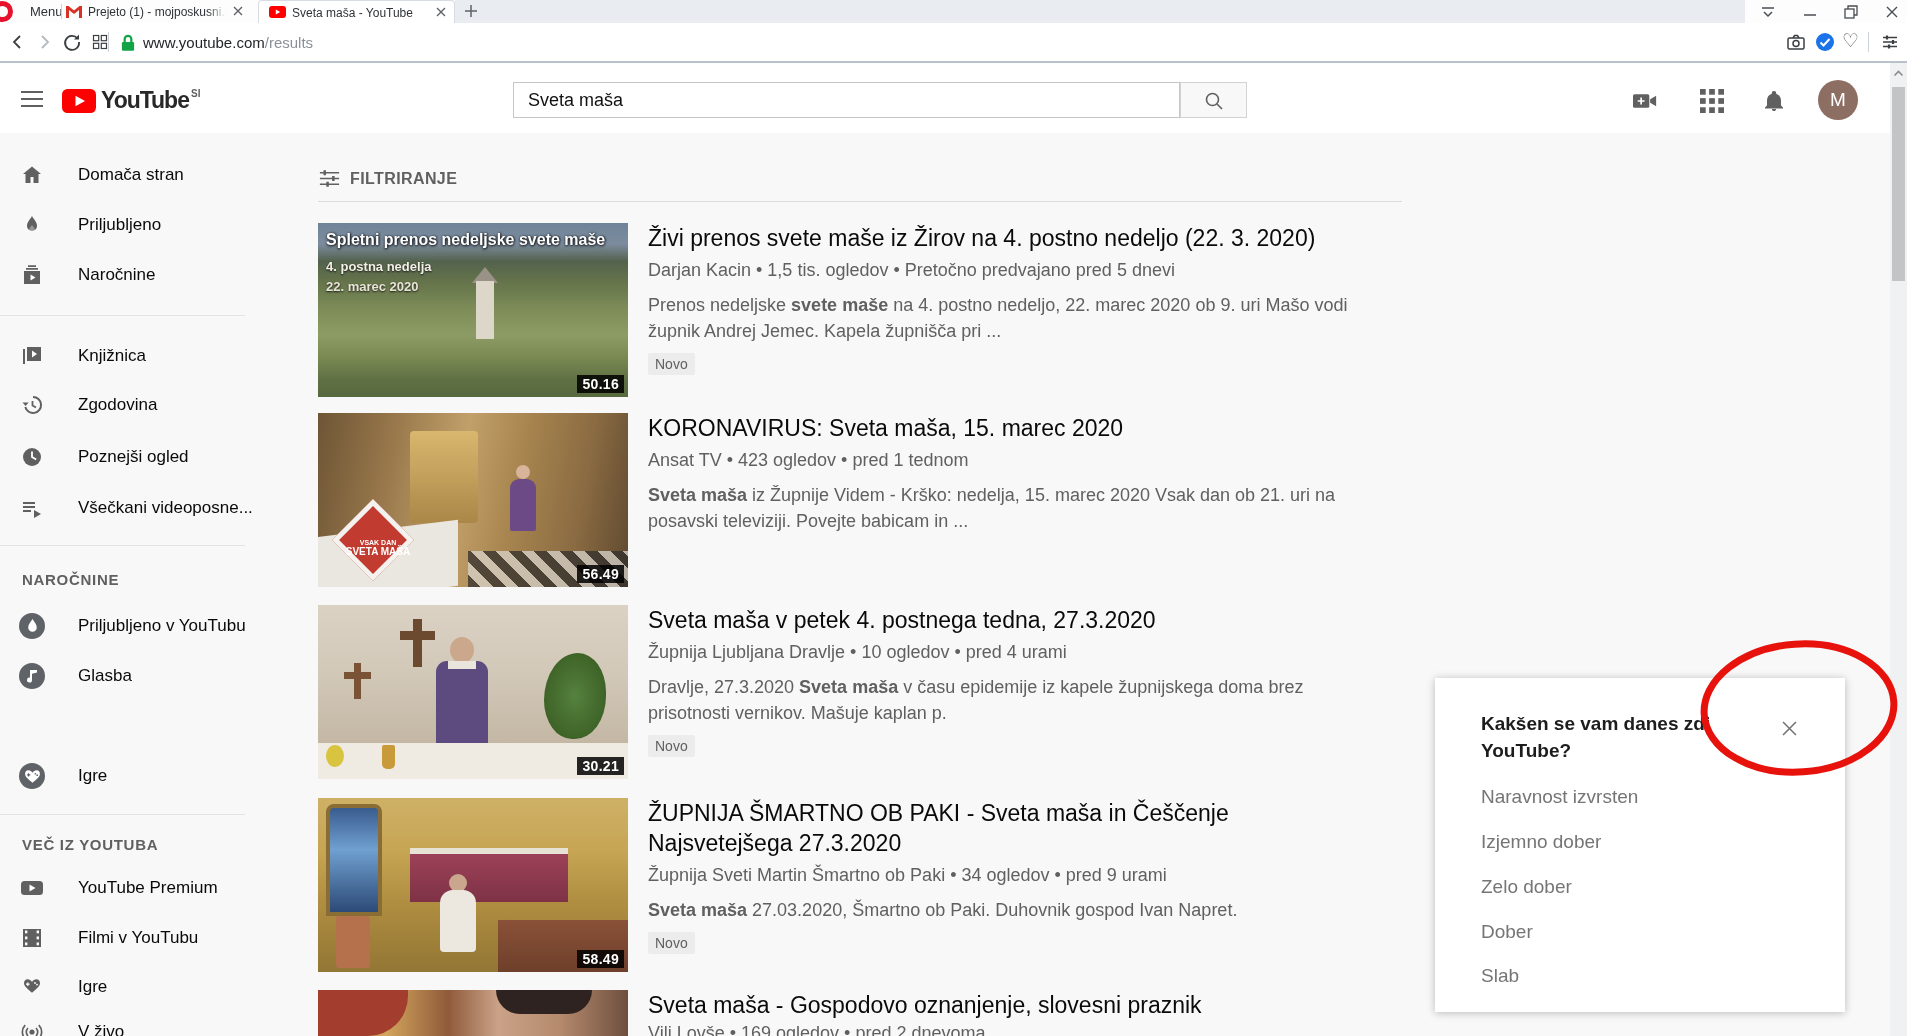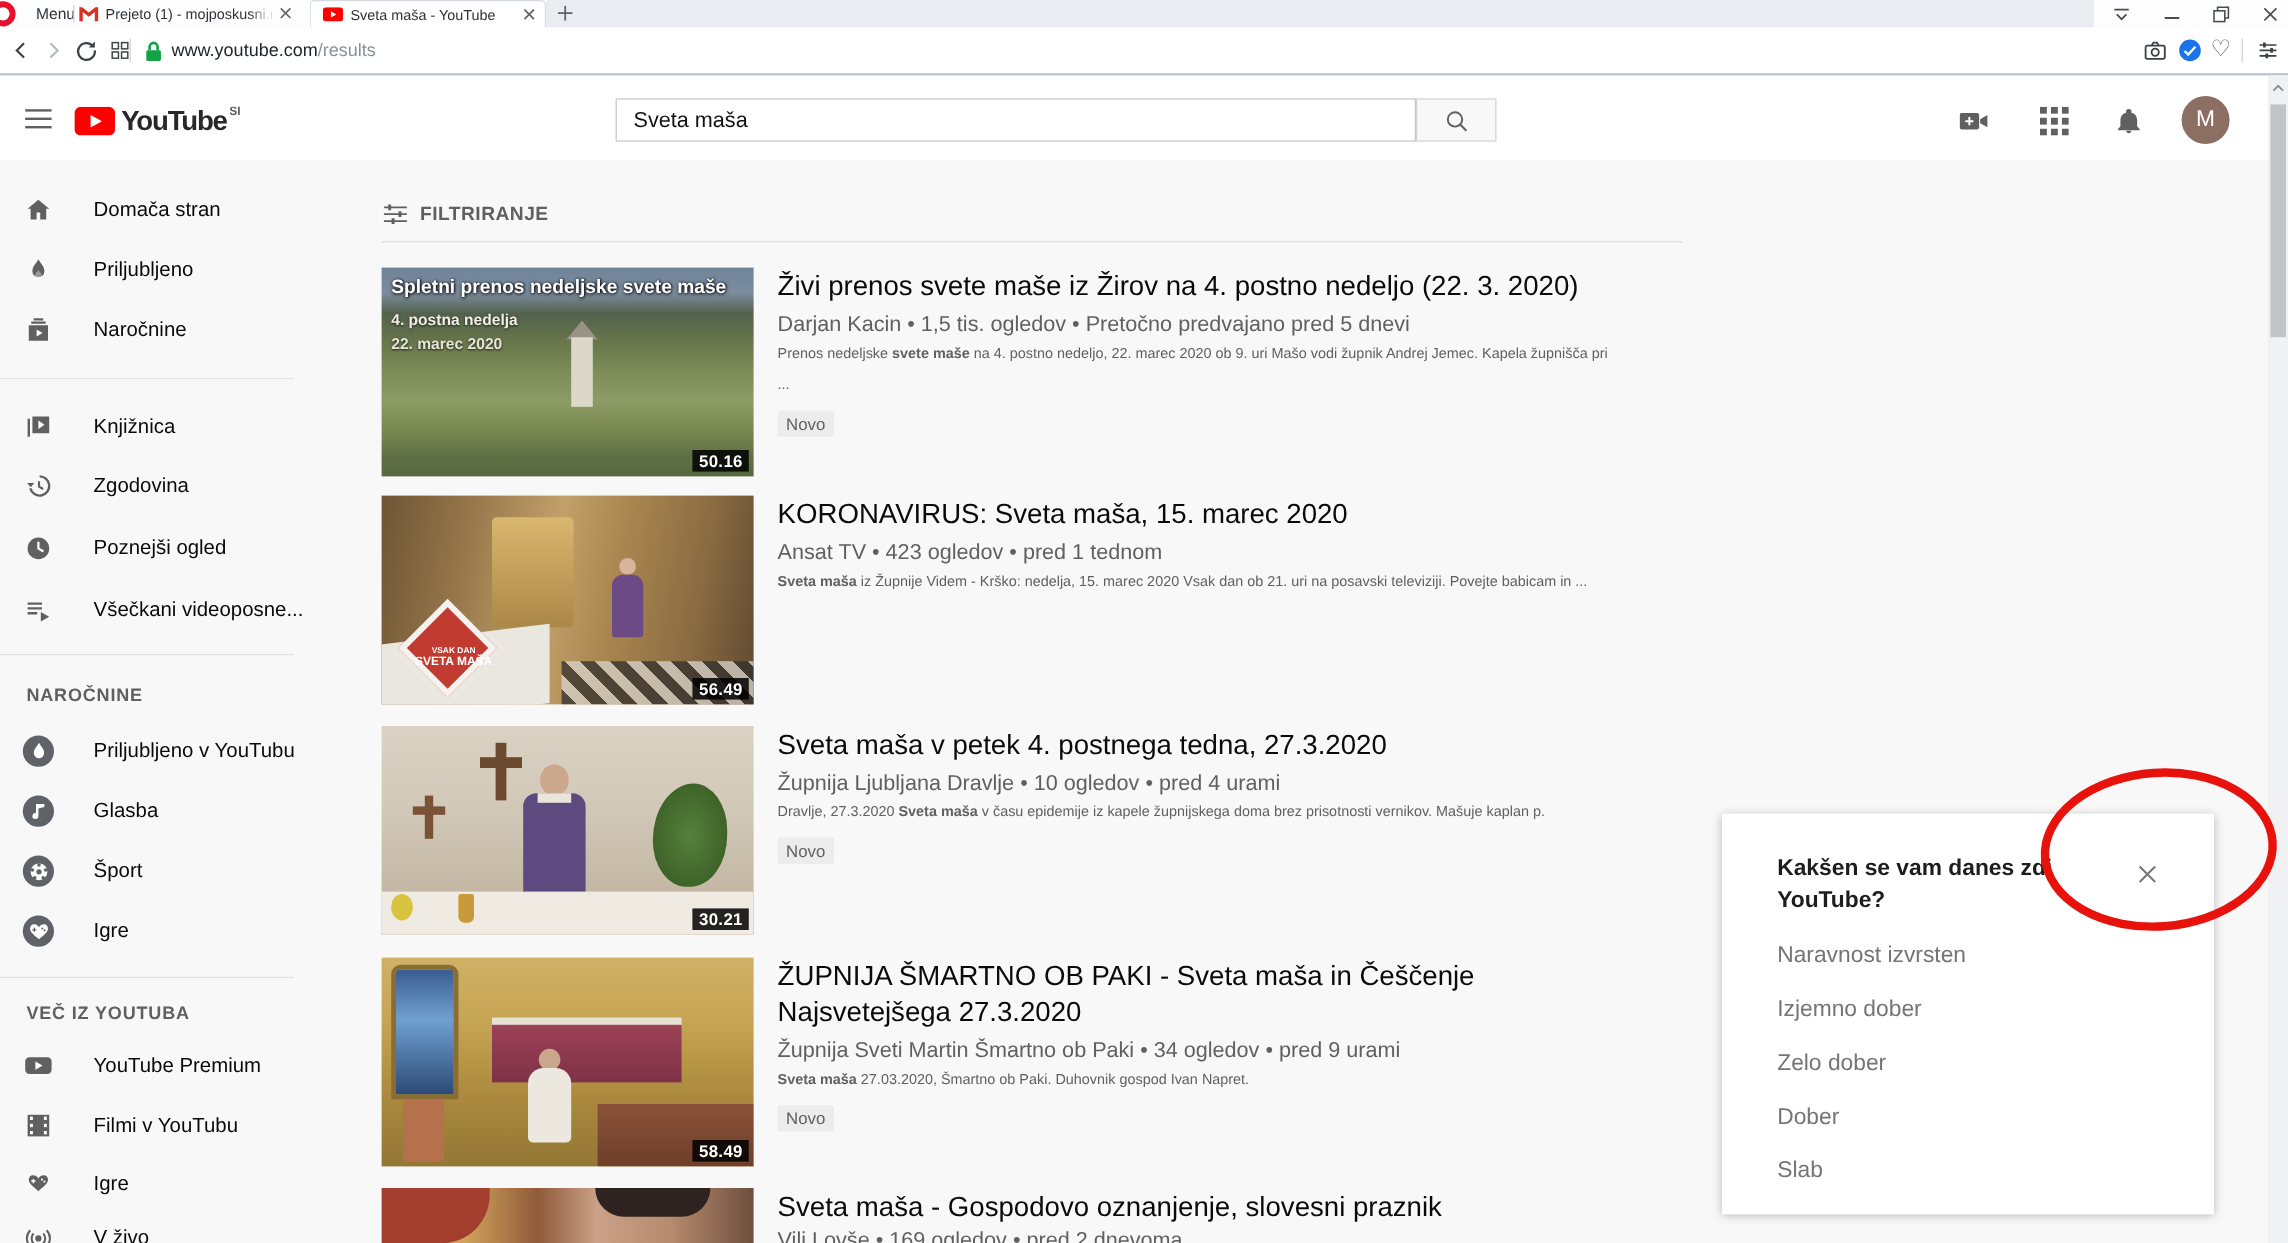--- a/index.html
+++ b/index.html
@@ -55,21 +55,21 @@
 .filter-row { position:absolute; left:318px; top:167px; }
 .filter-label { position:absolute; left:32px; top:3px; font-size:16px; font-weight:bold; color:#606060; letter-spacing:0.4px; }
 .results-divider { position:absolute; left:318px; top:201px; width:1084px; height:1px; background:#dcdcdc; }
 
 .vrow { position:absolute; left:318px; }
 .thumb { position:absolute; left:0; top:0; width:310px; height:174px; overflow:hidden; background:#888; }
 .duration { position:absolute; right:4px; bottom:4px; background:rgba(0,0,0,0.85); color:#fff; font-size:14px; font-weight:bold; padding:1px 5px; letter-spacing:0.3px; }
 .vtext { position:absolute; left:330px; top:0; width:780px; }
 .vtitle { font-size:23px; font-weight:400; color:#0a0a0a; line-height:30px; }
 .vmeta { font-size:18px; color:#606060; margin-top:7px; }
-.vdesc { font-size:12px; color:#606060; line-height:26px; }
+.vdesc { font-size:18px; color:#606060; line-height:26px; margin-top:11px; }
 .vdesc b { color:#606060; }
 .vbadge { display:inline-block; margin-top:9px; background:#ececec; color:#606060; font-size:14px; padding:3px 7px; border-radius:2px; }
 
 
 .t1 { background:linear-gradient(180deg,#6f8398 0%,#7c8c9e 12%,#53624d 22%,#65744a 34%,#7e8d58 50%,#8d9b65 64%,#798851 78%,#5f7044 90%,#57693f 100%); }
 .t1-tower { position:absolute; left:158px; top:58px; width:18px; height:58px; background:#ddd7c9; }
 .t1-roof { position:absolute; left:154px; top:44px; width:0; height:0; border-left:13px solid transparent; border-right:13px solid transparent; border-bottom:16px solid #9a9287; }
 .t1-l1 { position:absolute; left:8px; top:8px; font-size:16px; font-weight:bold; color:#fff; text-shadow:0 1px 3px rgba(0,0,0,0.9),1px 0 2px rgba(0,0,0,0.7); white-space:nowrap; }
 .t1-l2 { position:absolute; left:8px; top:36px; font-size:13px; font-weight:bold; color:#f2efe7; text-shadow:0 1px 2px rgba(0,0,0,0.8); }
 .t1-l3 { position:absolute; left:8px; top:56px; font-size:13px; font-weight:bold; color:#e8e4d8; text-shadow:0 1px 2px rgba(0,0,0,0.8); }
@@ -328,34 +328,20 @@
         </span>
       <span class="glabel">Priljubljeno v YouTubu</span>
     </div>
     <div class="gitem" style="top:656px">
       <span class="gcircle">
           <svg width="12" height="14" viewBox="0 0 12 14">
             <path d="M4 1h7v2.5L6 4.8V11a2.5 2.5 0 1 1-2-2.4z" fill="#fff"></path>
           </svg>
         </span>
       <span class="glabel">Glasba</span>
-    </div>
-    <div class="gitem" style="top:706px">
-      <span class="gcircle">
-          <svg width="15" height="15" viewBox="0 0 15 15">
-            <circle cx="7.5" cy="7.5" r="7" fill="#fff"></circle>
-            <circle cx="7.5" cy="7.5" r="2.2" fill="#5f6368"></circle>
-            <circle cx="7.5" cy="1.8" r="1.5" fill="#5f6368"></circle>
-            <circle cx="13" cy="6" r="1.5" fill="#5f6368"></circle>
-            <circle cx="11" cy="12.5" r="1.5" fill="#5f6368"></circle>
-            <circle cx="4" cy="12.5" r="1.5" fill="#5f6368"></circle>
-            <circle cx="2" cy="6" r="1.5" fill="#5f6368"></circle>
-          </svg>
-        </span>
-      <span class="glabel">Šport</span>
     </div>
     <div class="gitem" style="top:756px">
       <span class="gcircle">
           <svg width="15" height="13" viewBox="0 0 16 14">
             <path d="M8 3C9 1.2 10.6.3 12.3.3 14.8.3 16 2 16 4.2c0 3.3-4 5.8-8 9.5-4-3.7-8-6.2-8-9.5C0 2 1.2.3 3.7.3 5.4.3 7 1.2 8 3z" fill="#fff"></path>
             <path d="M3.2 3.4v1.2H2v1.2h1.2V7h1.2V5.8h1.2V4.6H4.4V3.4z" fill="#5f6368"></path>
             <circle cx="11" cy="4" r="0.9" fill="#5f6368"></circle>
             <circle cx="13" cy="5.6" r="0.9" fill="#5f6368"></circle>
           </svg>
         </span>

